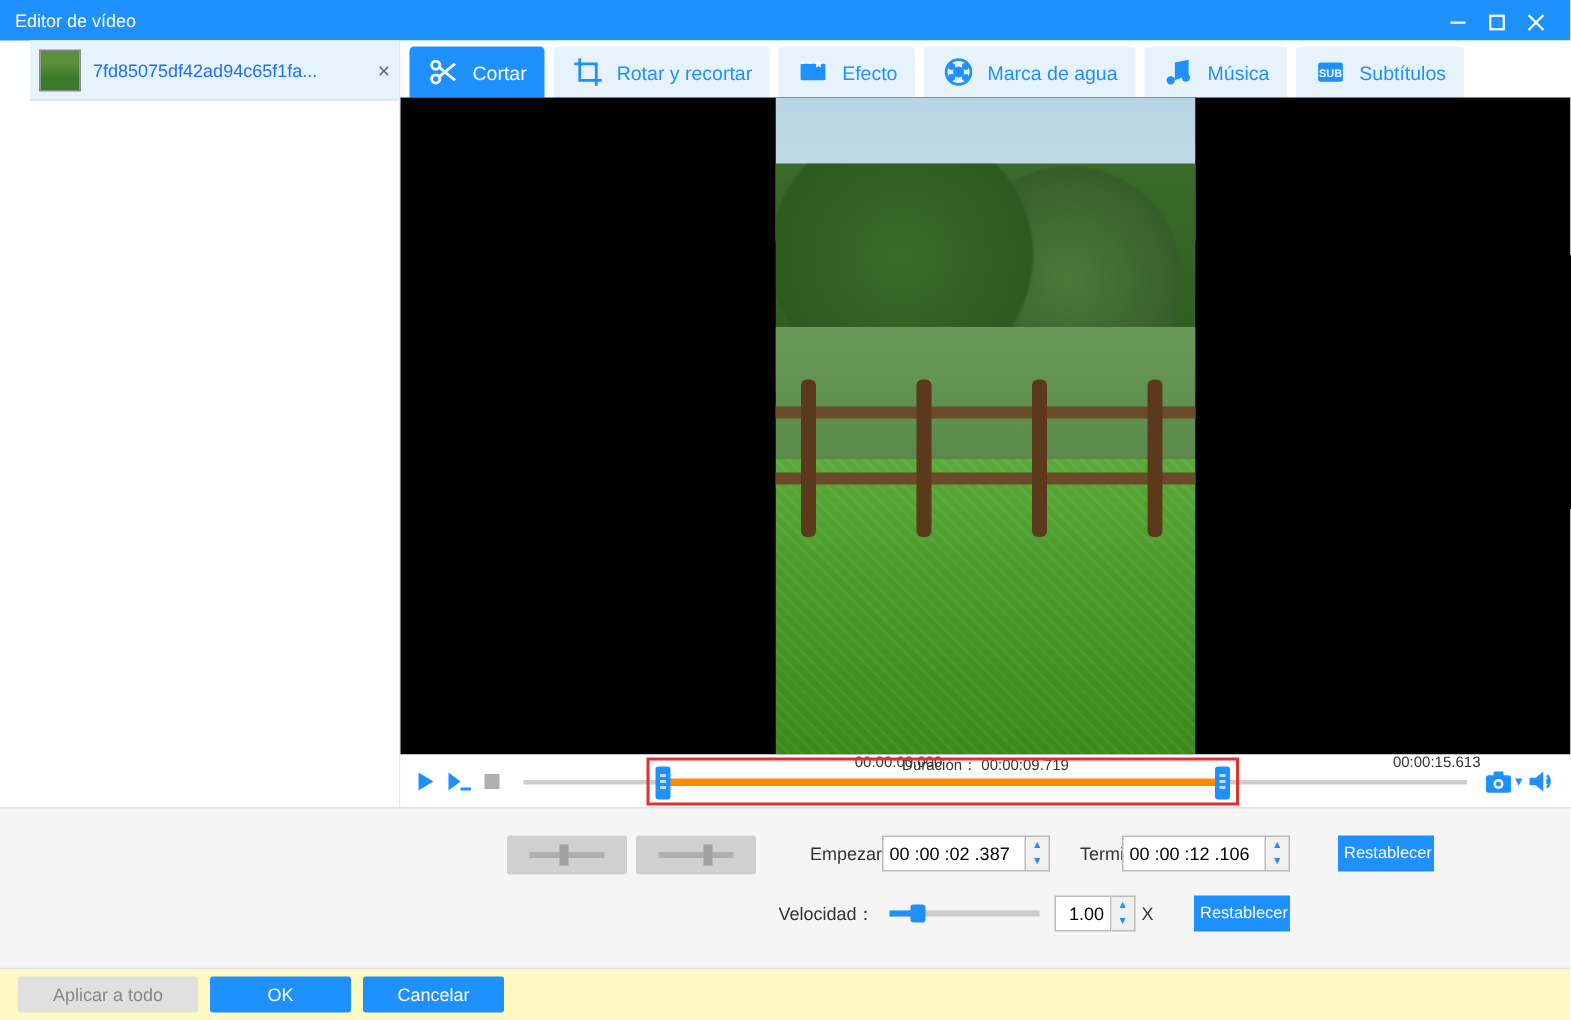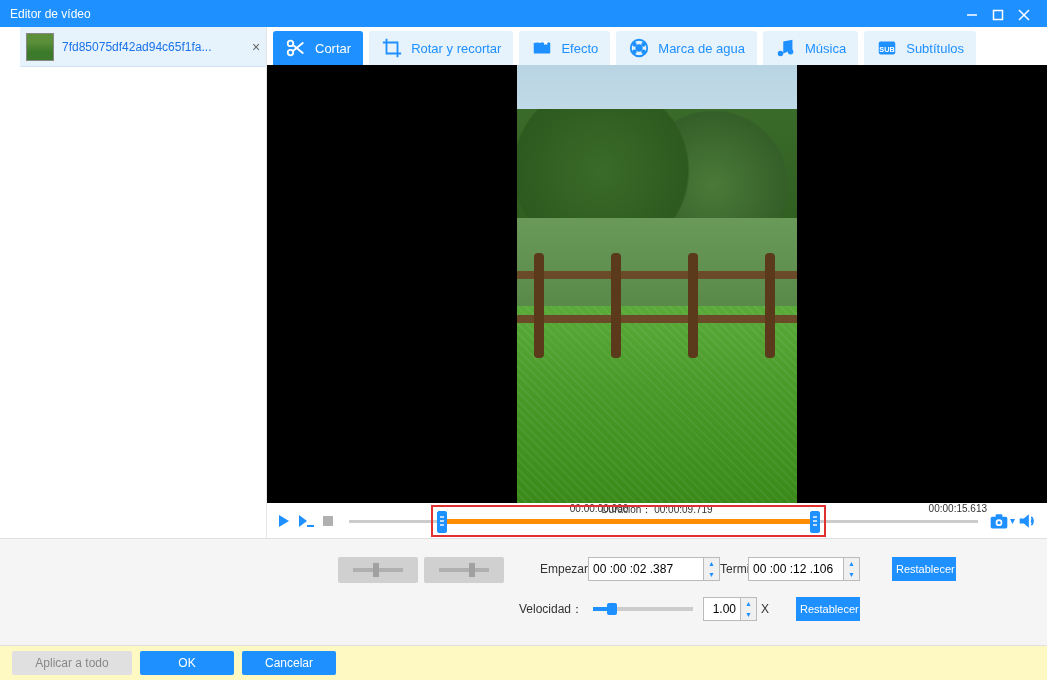--- a/index.html
+++ b/index.html
@@ -260,21 +260,21 @@
     </div>
     <div class="segbtn">
       <div class="bar">
           <div class="mark" style="left:30px;"></div>
         </div>
     </div>
   </div>
 
   <div class="field-row row-start">
     <span>Empezar</span>
-    <input class="tinput" style="width: 116px;" value="00 :00 :02 .387">
+    <input class="tinput" style="width: 96px;" value="00 :00 :02 .387">
     <div class="spinner">
         <div>▲</div>
         <div>▼</div>
       </div>
   </div>
 
   <div class="field-row row-end">
     <span style="width:28px;overflow:hidden;display:inline-block;">Terminar</span>
     <input class="tinput" style="width: 96px;" value="00 :00 :12 .106">
     <div class="spinner">

